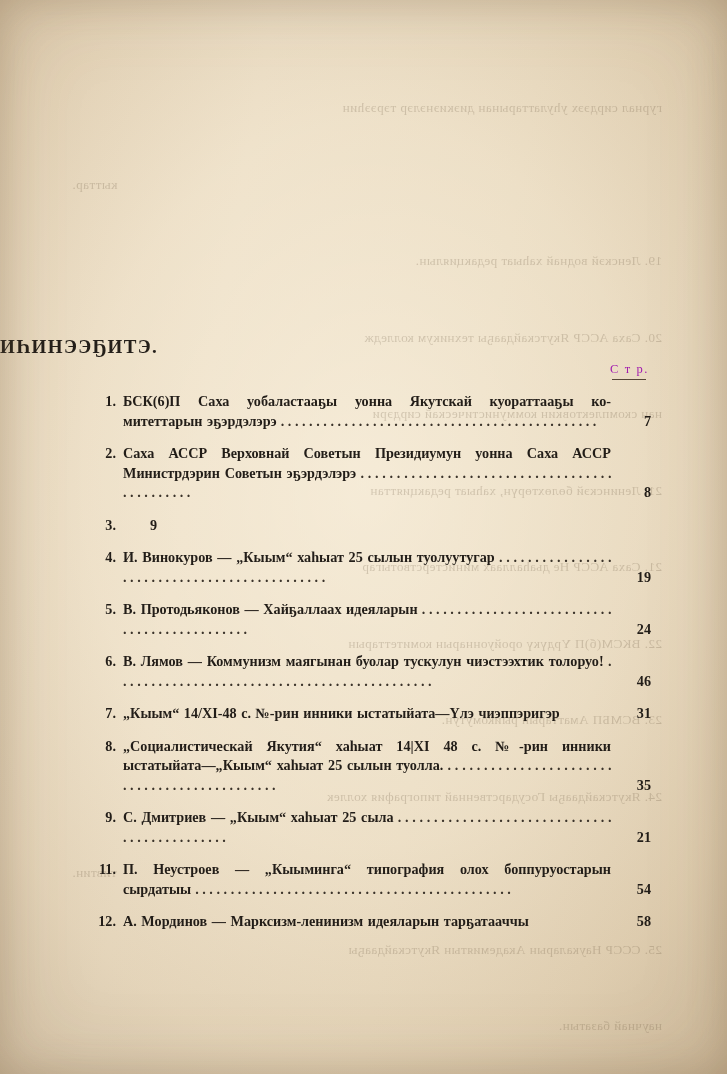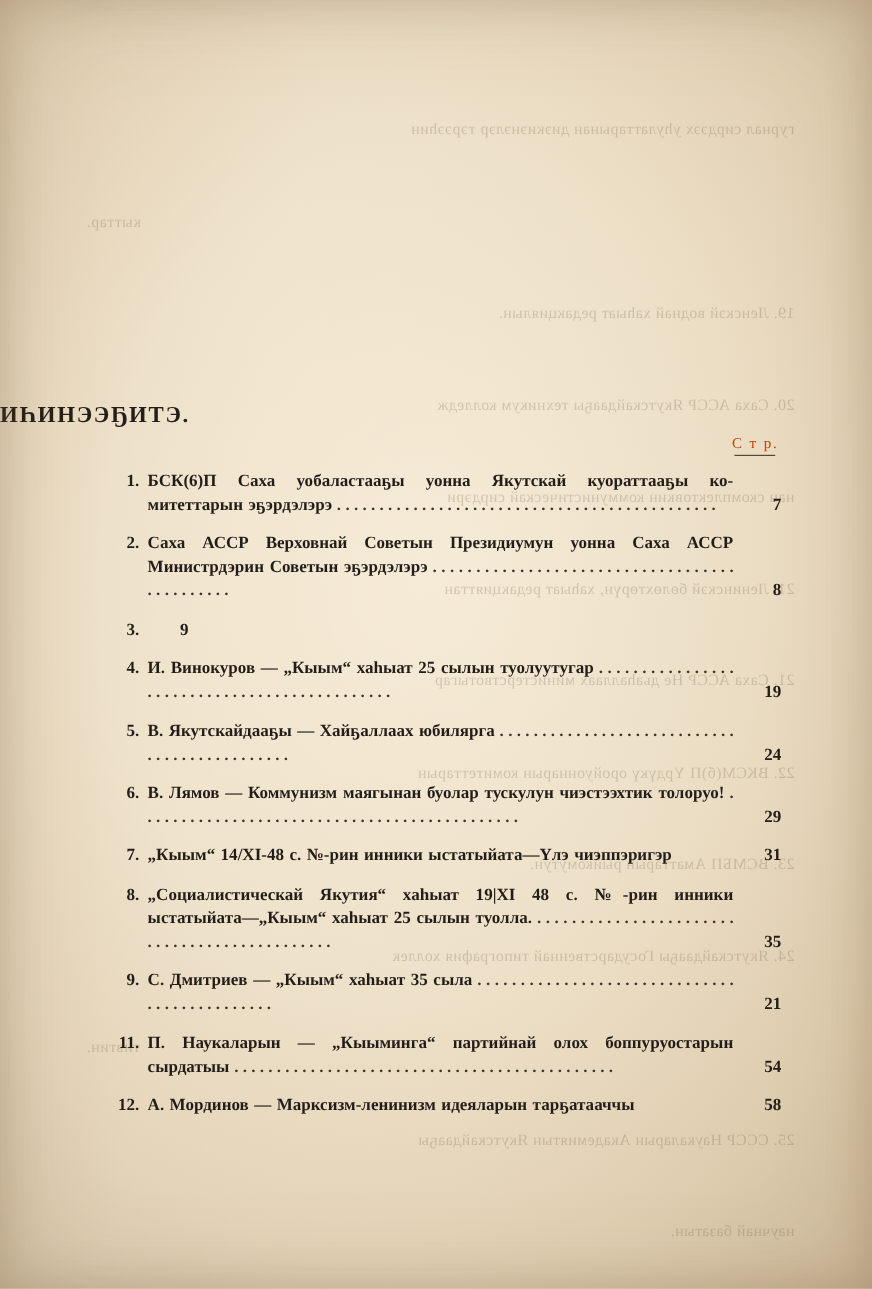--- a/index.html
+++ b/index.html
@@ -64,21 +64,21 @@
     letter-spacing: 1.4px;
     font-weight: bold;
     color: #241f1a;
   }
   .str-label {
     position: absolute;
     top: 362px;
     right: 78px;
     font-size: 12.5px;
     letter-spacing: 1.6px;
-    color: #c2410c;
+    color: #a21caf;
   }
   .str-label .underline {
     display: block;
     border-bottom: 1px solid #554737;
     width: 34px;
     margin-top: 2px;
     margin-left: 2px;
   }
   .toc {
     position: absolute;
@@ -184,62 +184,62 @@
       <div class="num">4.</div>
       <div class="body">
         <span class="txt bold last-dots">И. Винокуров — „Кыым“ хаһыат 25 сылын туолуутугар</span>
       </div>
       <div class="page">19</div>
     </div>
 
     <div class="entry">
       <div class="num">5.</div>
       <div class="body">
-        <span class="txt bold last-dots">В. Якутскайдааҕы — Хайҕаллаах юбилярга</span>
+        <span class="txt bold last-dots">В. Протодьяконов — Хайҕаллаах идеяларын</span>
       </div>
       <div class="page">24</div>
     </div>
 
     <div class="entry">
       <div class="num">6.</div>
       <div class="body">
         <span class="txt bold last-dots">В. Лямов — Коммунизм маягынан буолар тускулун чиэстээхтик толоруо!</span>
       </div>
-      <div class="page">29</div>
+      <div class="page">46</div>
     </div>
 
     <div class="entry">
       <div class="num">7.</div>
       <div class="body">
         <span class="txt bold">„Кыым“ 14/XI-48 с. №-рин инники ыстатыйата—Үлэ чиэппэригэр</span>
       </div>
       <div class="page">31</div>
     </div>
 
     <div class="entry">
       <div class="num">8.</div>
       <div class="body">
-        <span class="txt bold last-dots">„Социалистическай Якутия“ хаһыат 19|XI 48 с. №-рин инники ыстатыйата—„Кыым“ хаһыат 25 сылын туолла.</span>
+        <span class="txt bold last-dots">„Социалистическай Якутия“ хаһыат 14|XI 48 с. №-рин инники ыстатыйата—„Кыым“ хаһыат 25 сылын туолла.</span>
       </div>
       <div class="page">35</div>
     </div>
 
     <div class="entry">
       <div class="num">9.</div>
       <div class="body">
-        <span class="txt bold last-dots">С. Дмитриев — „Кыым“ хаһыат 35 сыла</span>
+        <span class="txt bold last-dots">С. Дмитриев — „Кыым“ хаһыат 25 сыла</span>
       </div>
       <div class="page">21</div>
     </div>
 
 
     <div class="entry">
       <div class="num">11.</div>
       <div class="body">
-        <span class="txt bold last-dots">П. Наукаларын — „Кыыминга“ партийнай олох боппуруостарын сырдатыы</span>
+        <span class="txt bold last-dots">П. Неустроев — „Кыыминга“ типография олох боппуруостарын сырдатыы</span>
       </div>
       <div class="page">54</div>
     </div>
 
     <div class="entry">
       <div class="num">12.</div>
       <div class="body">
         <span class="txt bold">А. Мординов — Марксизм-ленинизм идеяларын тарҕатааччы</span>
       </div>
       <div class="page">58</div>

